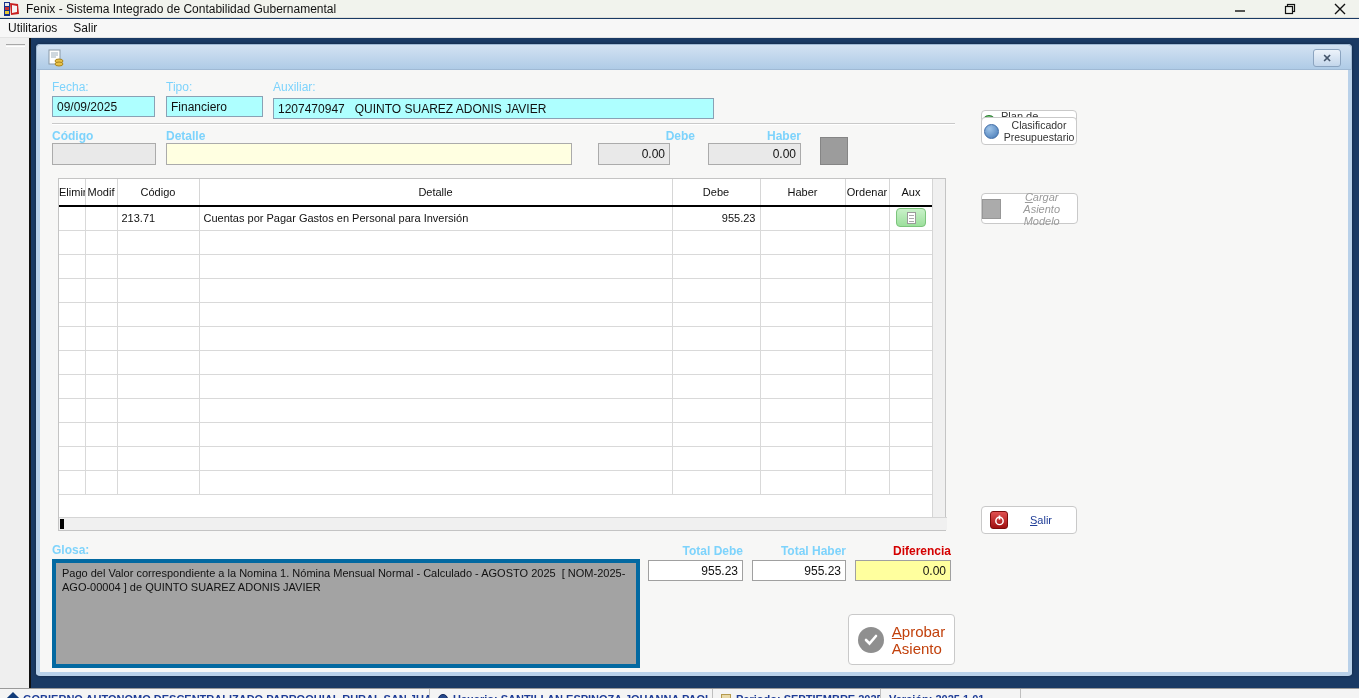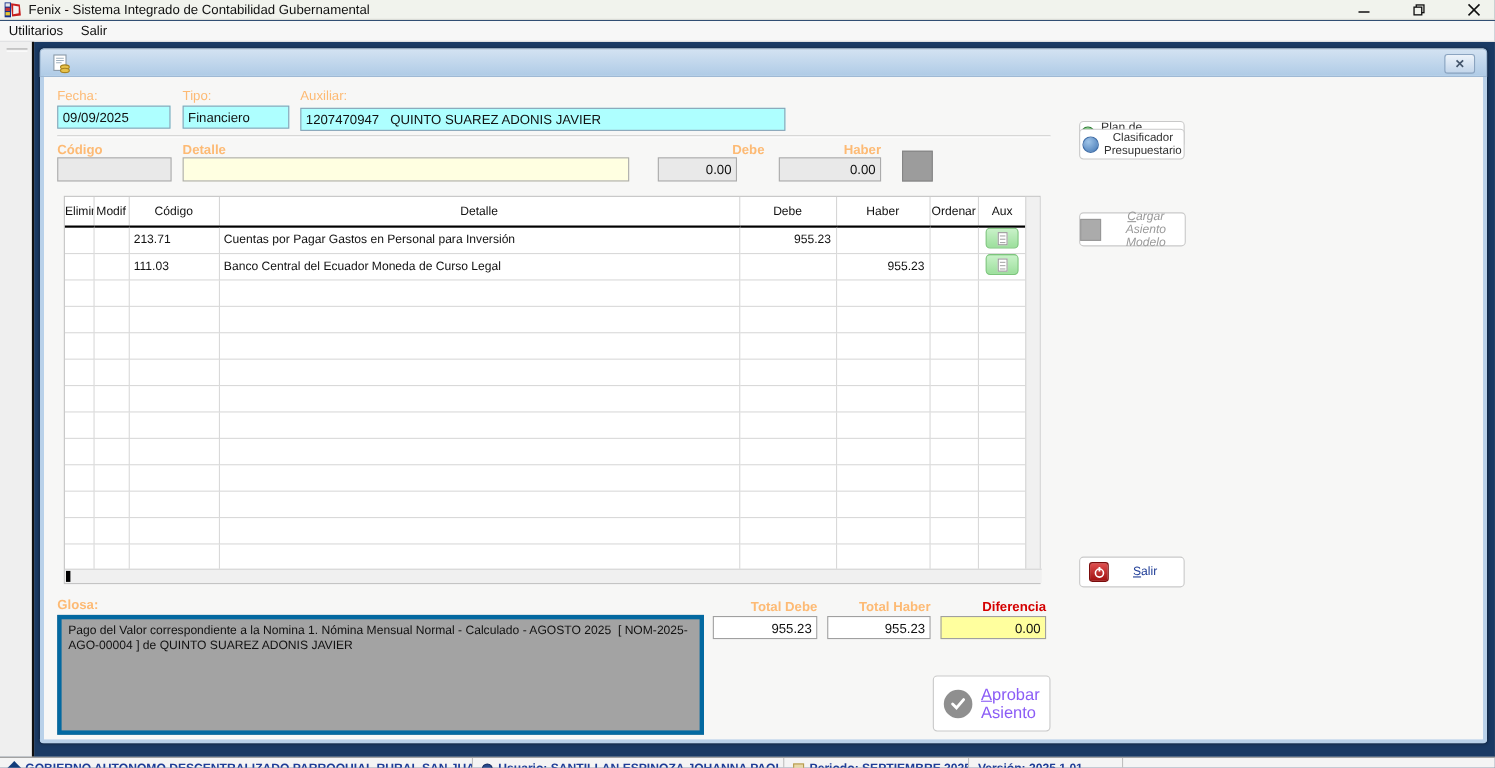--- a/index.html
+++ b/index.html
@@ -25,21 +25,21 @@
   .child { position:absolute; left:36px; top:44px; width:1316px; height:632px; background:#F7F7F6;
            border:4px solid #B9D1E9; border-top:none; border-radius:4px; box-shadow:0 0 3px rgba(0,0,0,.4); }
   .child-titlebar { position:absolute; left:36px; top:44px; width:1316px; height:26px;
                     background:linear-gradient(#D3E2F2,#AFCBE6); border-radius:4px 4px 0 0; border:1px solid #9FB9D4; }
   .child-icon { position:absolute; left:10px; top:4px; }
   .child-close { position:absolute; right:10px; top:4px; width:28px; height:18px; border-radius:3px;
                  background:linear-gradient(#EDF3FA,#C3D6EB); border:1px solid #8BA4C0;
                  display:flex; align-items:center; justify-content:center; font-size:11px; color:#44556B; font-weight:bold; }
 
   
-  .lab { position:absolute; font-size:12px; color:#fdba74; }
+  .lab { position:absolute; font-size:12px; color:#7dd3fc; }
   .lab.b { font-weight:bold; }
   .lab.r { text-align:right; }
   .lab.red { color:#D40000; font-weight:bold; }
   .inp { position:absolute; height:21px; border:1px solid #8AA1B5; font-size:12px; color:#111;
          display:flex; align-items:center; padding:0 4px; background:#AEFFFF; }
   .inp.gray { background:#E9E9E9; border-color:#ABABAB; }
   .inp.yellow { background:#FFFFE1; border-color:#ABABAB; }
   .inp.white { background:#FFFFFF; border-color:#A0A0A0; }
   .inp.diffy { background:#FFFF9E; border-color:#A0A0A0; }
   .inp.num { justify-content:flex-end;text-align:right; }
@@ -80,21 +80,21 @@
   .navy { color:#1E3C96; }
 
   .powericon { width:18px; height:18px; border-radius:3px; background:linear-gradient(#E05050,#A01010);
                border:1px solid #7A0C0C; display:flex; align-items:center; justify-content:center; }
 
   
   .glosa-box { position:absolute; left:52px; top:559px; width:588px; height:109px; background:#a3a3a3;
                border:4px solid #0369a1; font-size:11px; color:#111; padding:3px 6px; white-space:pre-wrap; line-height:14px; }
   .aprobar { position:absolute; left:848px; top:614px; width:107px; height:51px; background:#FFF;
              border:1px solid #C9C9C9; border-radius:4px; display:flex; align-items:center; justify-content:center; gap:8px; }
-  .aprobar .txt { font-size:15px; color:#8b5cf6; line-height:17px; }
+  .aprobar .txt { font-size:15px; color:#c2410c; line-height:17px; }
   .checkcircle { width:26px; height:26px; border-radius:50%; background:#8F8F8F; display:flex; align-items:center; justify-content:center; }
 
   
   .statusbar { position:absolute; left:0; top:688px; width:1359px; height:20px; background:#F4F4F4;
                border-top:1px solid #9A9A9A; display:flex; align-items:center; font-size:11px; font-weight:bold; color:#1E3C96; }
   .sb-panel { height:100%; display:flex; align-items:center; gap:5px; padding:0 8px; border-right:1px solid #BFBFBF; overflow:hidden; white-space:nowrap; }
   .sb-icon { width:10px; height:10px; display:inline-block; flex:0 0 auto; }
   .diamond { background:#123C7A; transform:rotate(45deg); }
   .usercirc { background:#284A8C; border-radius:50%; border:1px solid #10265C; }
   .calsq { background:#E8D9A8; border:1px solid #B59A4E; }
@@ -227,34 +227,20 @@
           <td>Cuentas por Pagar Gastos en Personal para Inversión</td>
           <td class="num">955.23</td>
           <td class="num"></td>
           <td class="ctr"></td>
           <td class="ctr"><span class="auxbtn"><span class="doc">
                   <i></i>
                   <i></i>
                   <i></i>
                 </span></span></td>
         </tr>
-        <tr>
-          <td class="ctr"></td>
-          <td class="ctr"></td>
-          <td>111.03</td>
-          <td>Banco Central del Ecuador Moneda de Curso Legal</td>
-          <td class="num"></td>
-          <td class="num">955.23</td>
-          <td class="ctr"></td>
-          <td class="ctr"><span class="auxbtn"><span class="doc">
-                  <i></i>
-                  <i></i>
-                  <i></i>
-                </span></span></td>
-        </tr>
       <tr>
             <td></td>
             <td></td>
             <td></td>
             <td></td>
             <td></td>
             <td></td>
             <td></td>
             <td></td>
           </tr>

